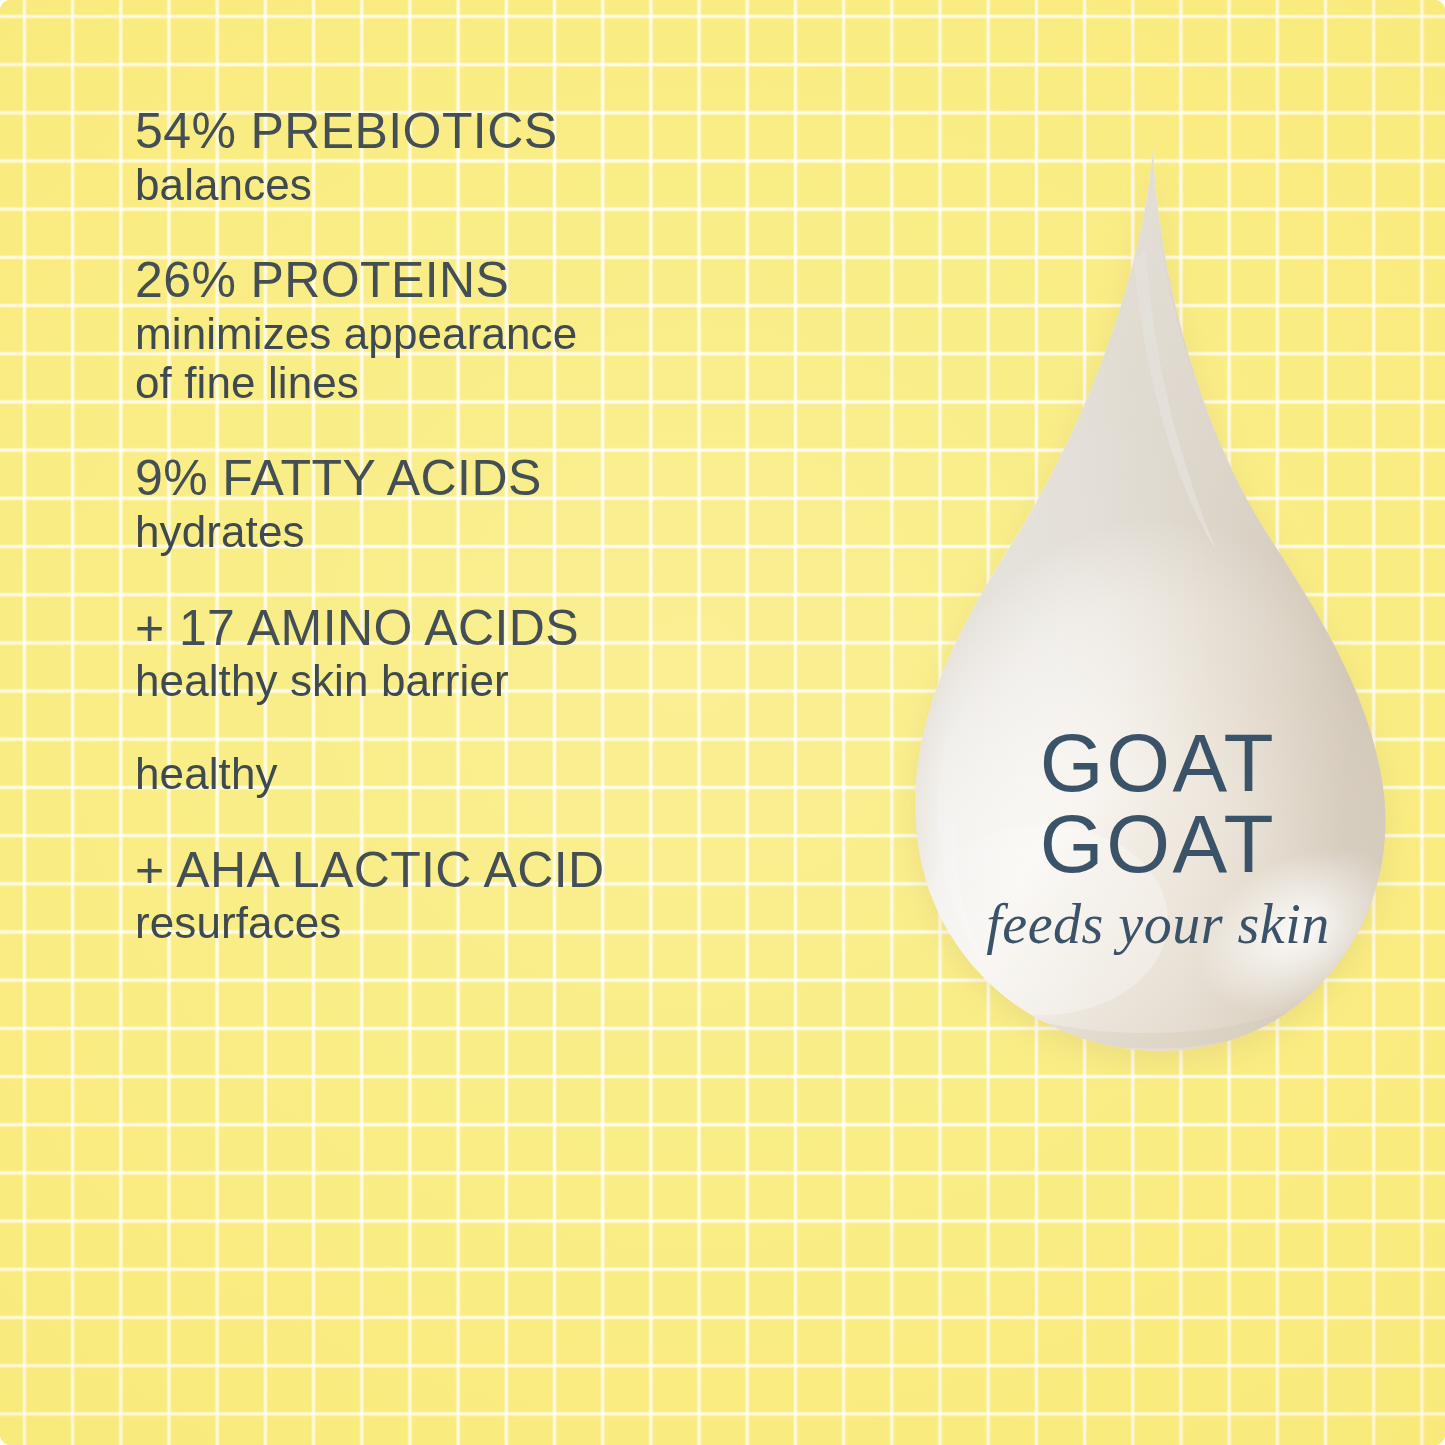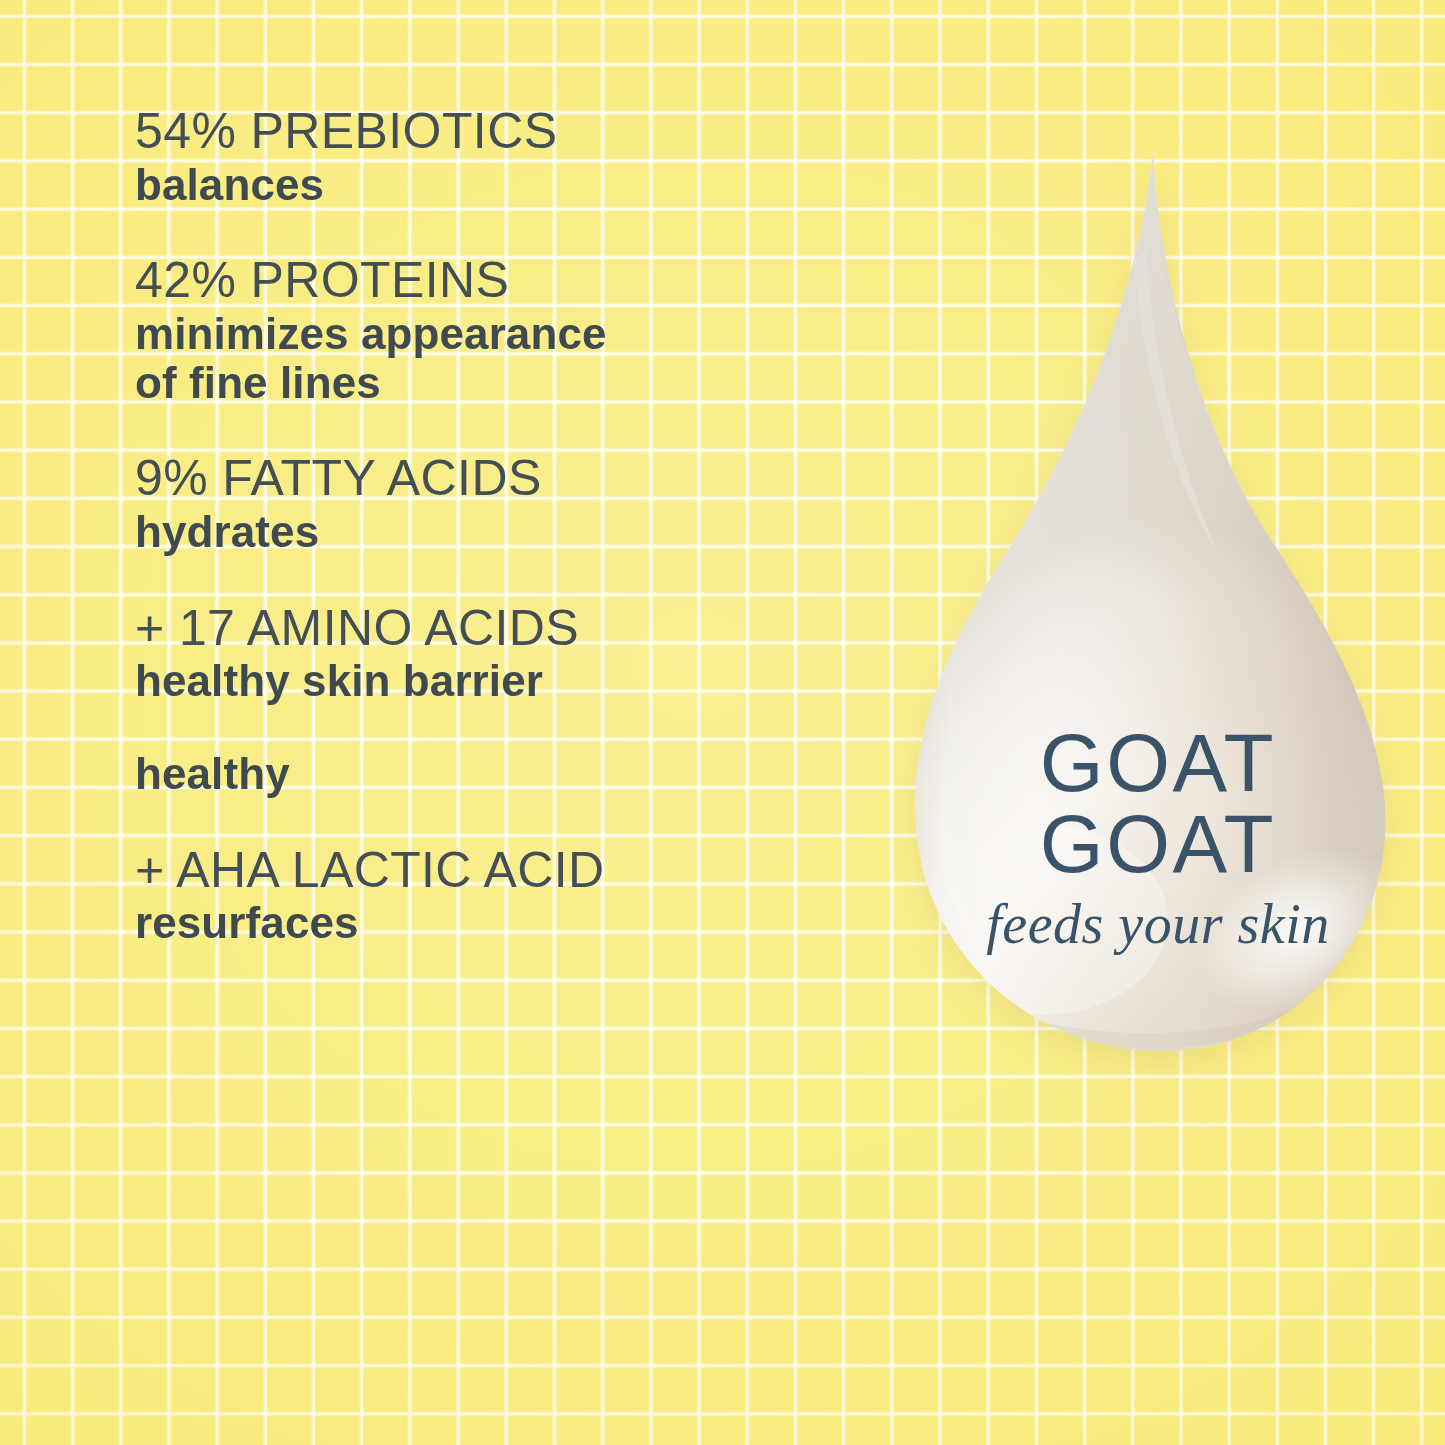--- a/index.html
+++ b/index.html
@@ -7,20 +7,21 @@
     padding: 0;
     background: #ffffff;
   }
   #canvas {
     position: relative;
     width: 1445px;
     height: 1445px;
     overflow: hidden;
     background-color: #fde047;
     font-family: "Liberation Sans", sans-serif;
+    border-radius: 11px;
   }
 
   
   #grid-bg {
     position: absolute;
     inset: 0;
     background-color: #f9ec80;
     background-image:
       linear-gradient(to right,
         rgba(255,255,255,0.00) 0px,
@@ -66,21 +67,21 @@
     line-height: 1.09;
     letter-spacing: 0.4px;
     font-weight: 400;
     white-space: pre-line;
   }
   .b-sub {
     color: #3f4a50;
     font-size: 44px;
     line-height: 1.11;
     letter-spacing: 0.1px;
-    font-weight: 700;
+    font-weight: 400;
     white-space: pre-line;
     margin-top: 2px;
   }
 
   
   #droplet-wrap {
     position: absolute;
     left: 848px;
     top: 130px;
     width: 620px;
@@ -127,21 +128,21 @@
   <div id="grid-vignette"></div>
 
   <div id="benefits">
 
     <div class="benefit">
       <div class="b-head">54% PREBIOTICS</div>
       <div class="b-sub">balances</div>
     </div>
 
     <div class="benefit">
-      <div class="b-head">42% PROTEINS</div>
+      <div class="b-head">26% PROTEINS</div>
       <div class="b-sub">minimizes appearance
 of fine lines</div>
     </div>
 
     <div class="benefit">
       <div class="b-head">9% FATTY ACIDS</div>
       <div class="b-sub">hydrates</div>
     </div>
 
     <div class="benefit">

